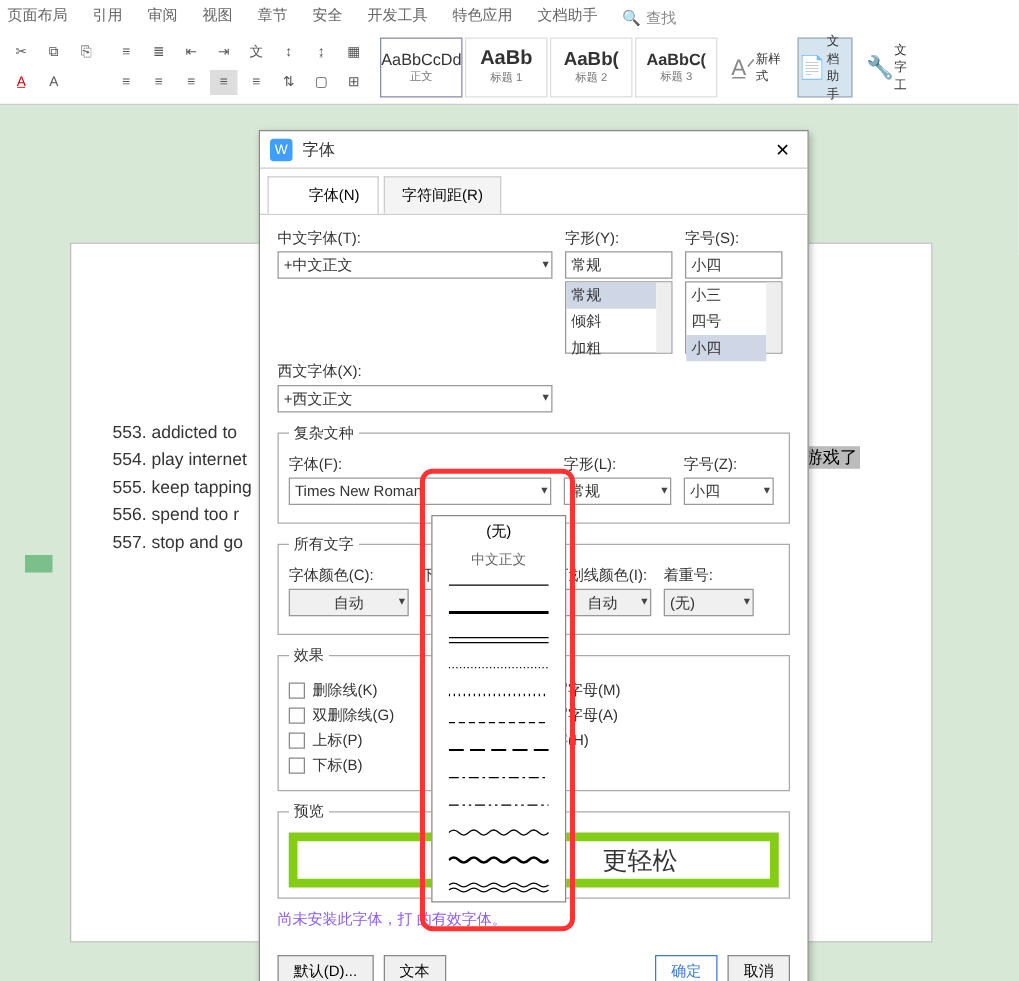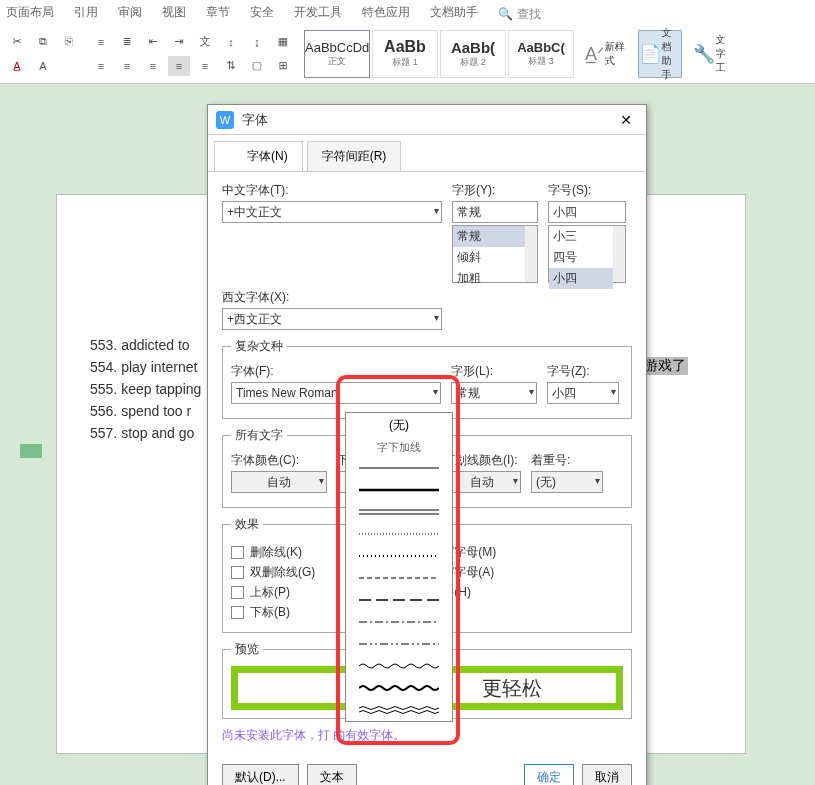--- a/index.html
+++ b/index.html
@@ -337,21 +337,21 @@
     <button class="btn">默认(D)...</button>
     <button class="btn">文本</button>
     <div style="flex:1"></div>
     <button class="btn primary">确定</button>
     <button class="btn">取消</button>
   </div>
 </div>
 
 <div class="ul-dropdown">
   <div class="hdr">(无)</div>
-  <div class="sh">字下加线</div>
+  <div class="sh">中文正文</div>
   <div class="ln">
       <svg>
         <line x1="0" y1="5" x2="80" y2="5" stroke="#000" stroke-width="1"></line>
       </svg>
     </div>
   <div class="ln">
       <svg>
         <line x1="0" y1="5" x2="80" y2="5" stroke="#000" stroke-width="2.5"></line>
       </svg>
     </div>

